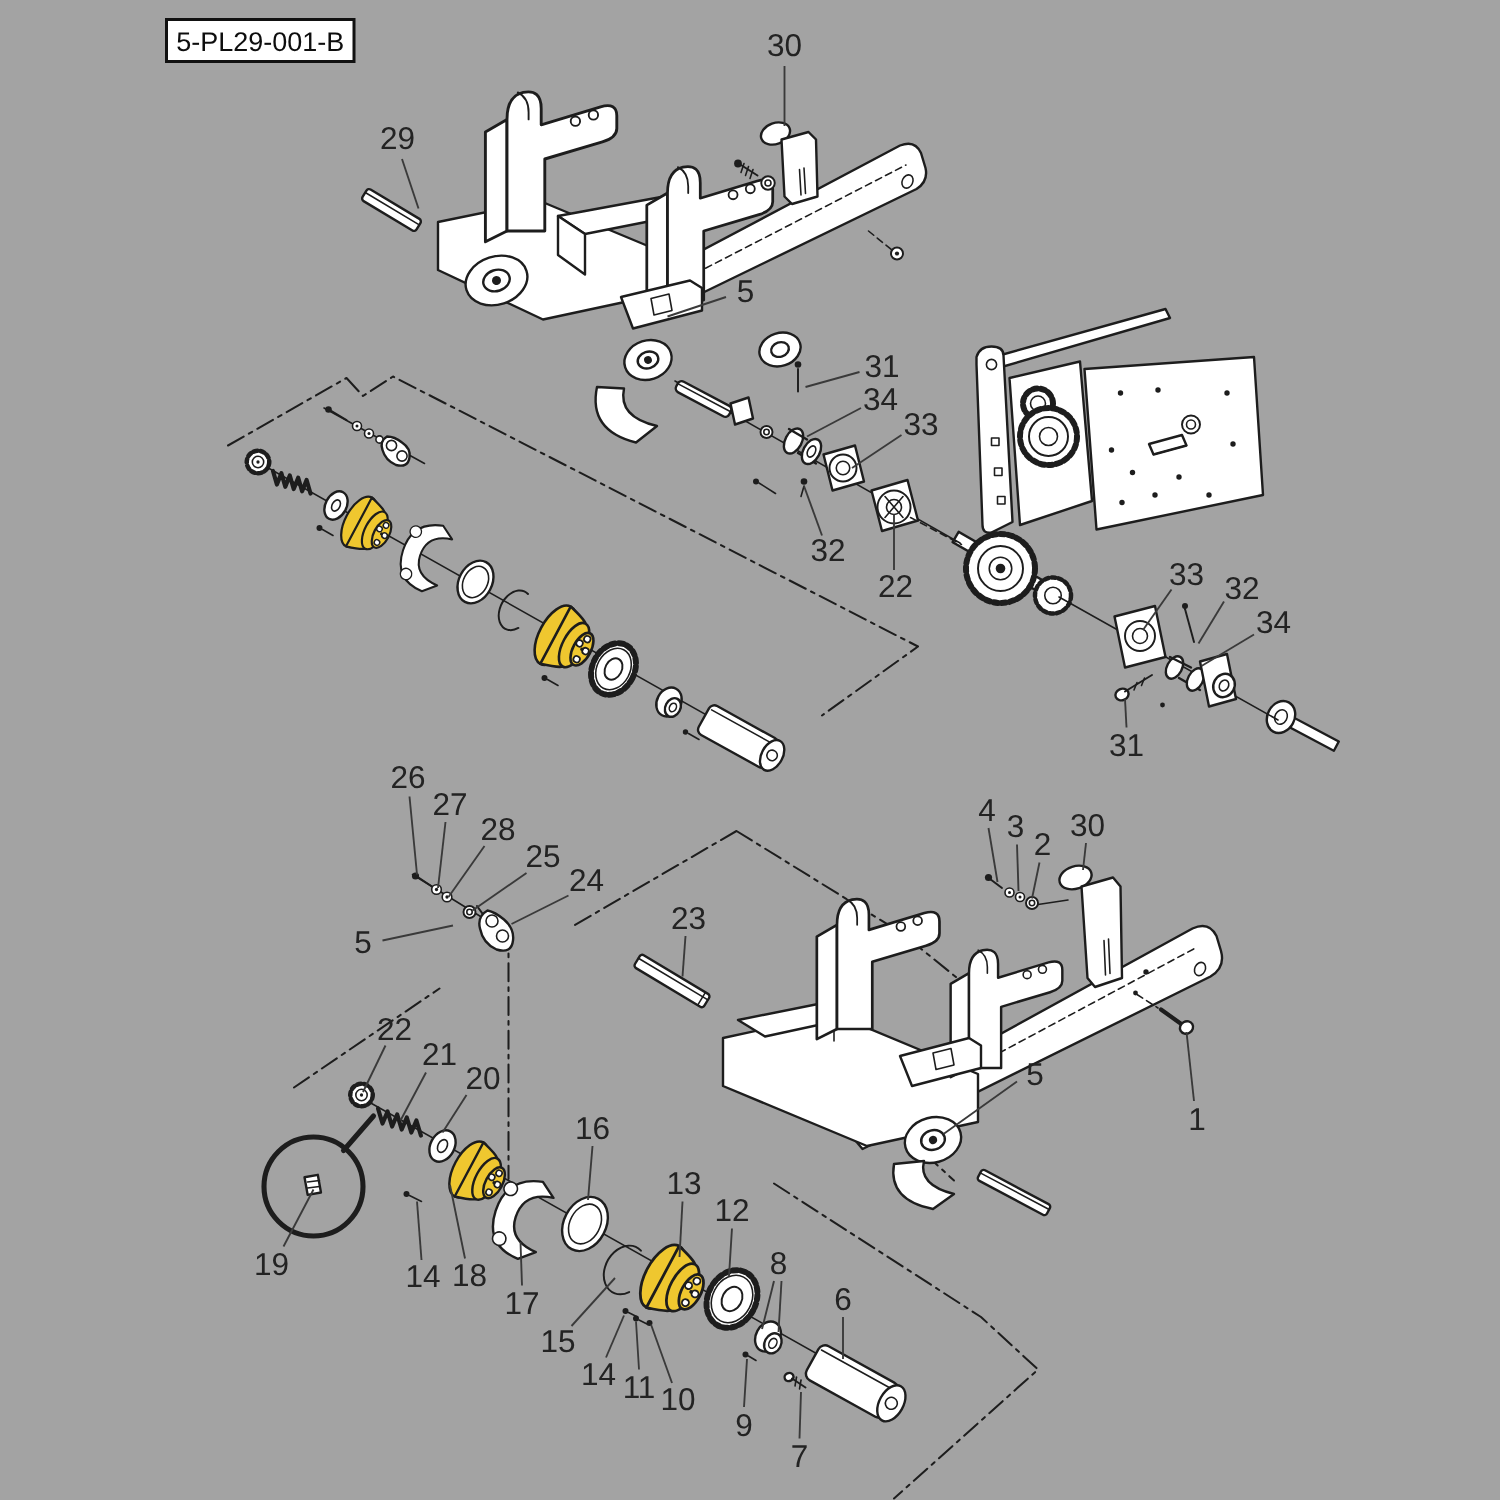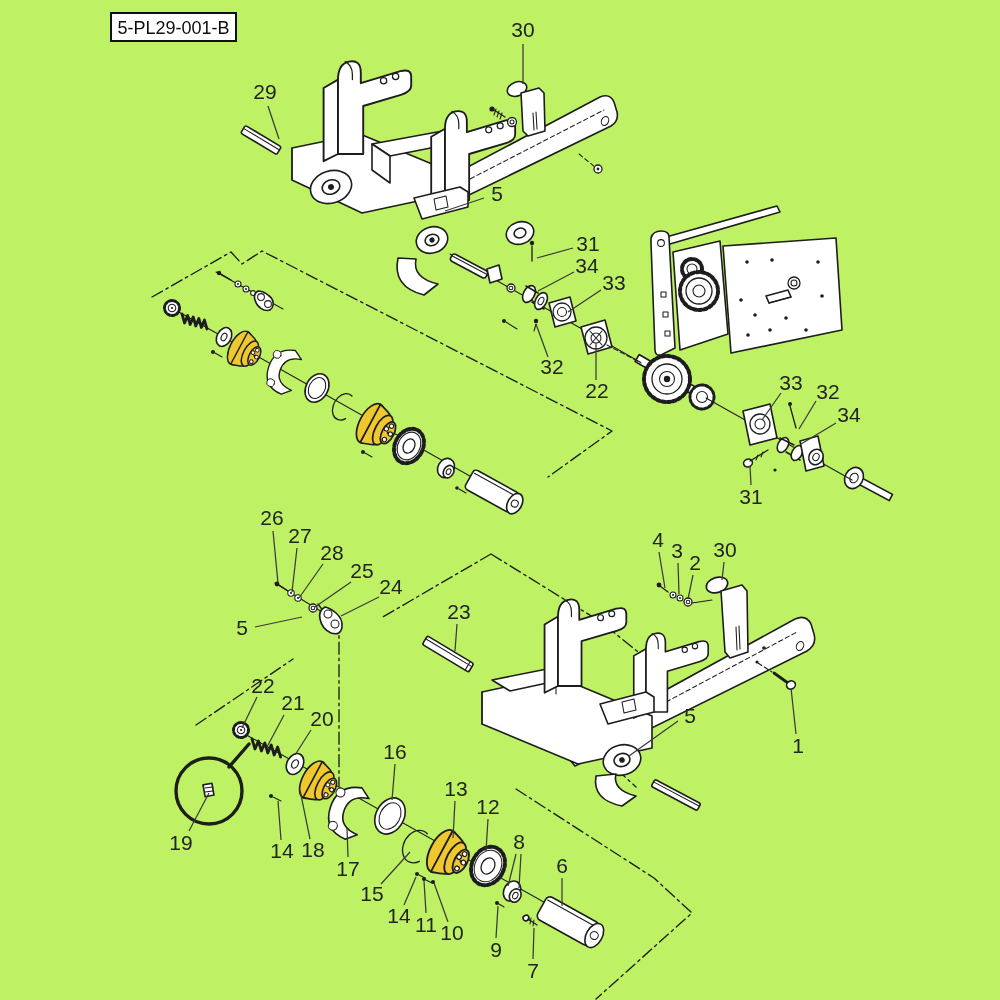--- a/index.html
+++ b/index.html
@@ -1,16 +1,16 @@
 <!DOCTYPE html>
 <html><head>
 <meta charset="utf-8">
 <style>
   html,body{margin:0;padding:0;background:#fff}
-  #stage{position:relative;width:1000px;height:1000px;background:#bef264;overflow:hidden}
+  #stage{position:relative;width:1000px;height:1000px;background:#a3a3a3;overflow:hidden}
   svg{display:block}
   .s{stroke:#1d1d1d;stroke-width:1.6;fill:none;stroke-linejoin:round;stroke-linecap:round}
   .f{fill:#ffffff}
   .hl{fill:#EFC72F}
   .thin{stroke-width:1.05}
   .med{stroke-width:1.3}
   .thick{stroke-width:2.8}
   .xthick{stroke-width:3.4}
   .dashdot{stroke-dasharray:12 4 2.5 4;stroke-width:1.35}
   .hid{stroke-dasharray:4.5 3;stroke-width:1.05}

